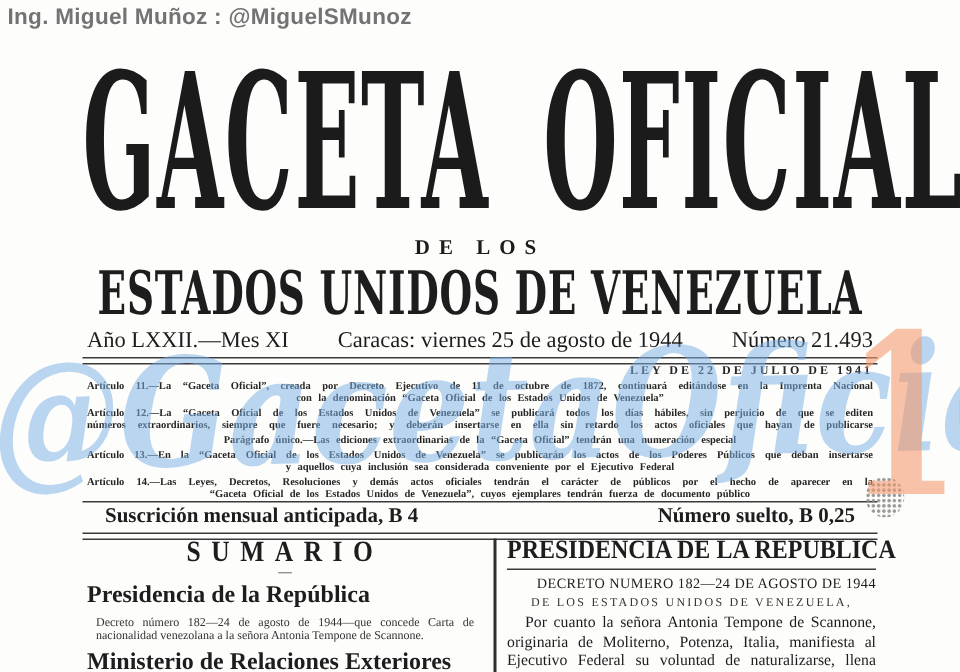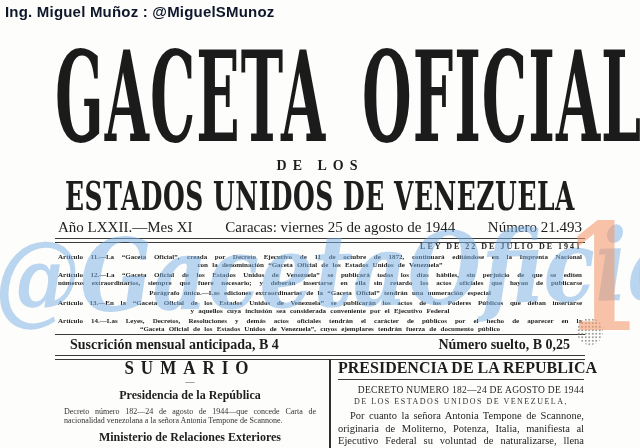--- a/index.html
+++ b/index.html
@@ -1,21 +1,21 @@
 <!DOCTYPE html>
 <html><head>
 <meta charset="utf-8">
 <style>
   html,body{margin:0;padding:0;background:#ffffff;}
   .page{position:relative;width:640px;height:448px;background:#fdfdfc;overflow:hidden;
         font-family:"Liberation Serif", serif;color:#1d1d1d;}
   .abs{position:absolute;}
 
   .credit{top:3px;left:5px;font-family:"Liberation Sans",sans-serif;font-weight:bold;
-          font-size:15px;color:#0f172a;letter-spacing:.2px;}
+          font-size:15px;color:#737373;letter-spacing:.2px;}
 
   .masthead{top:33px;left:55px;width:530px;text-align:center;font-family:"DejaVu Serif",serif;
             font-weight:bold;font-size:57px;line-height:1;letter-spacing:1px;word-spacing:15px;
             transform:scaleY(2.2);transform-origin:top center;white-space:nowrap;color:#1b1b1b;}
   .delos{top:158px;left:55px;width:530px;text-align:center;font-weight:bold;font-size:14px;
          letter-spacing:6px;}
   .country{top:176px;left:55px;width:530px;text-align:center;font-family:"DejaVu Serif",serif;
            font-weight:bold;font-size:25px;line-height:1;transform:scaleY(1.6);
            transform-origin:top center;white-space:nowrap;letter-spacing:.5px;}
 
@@ -36,21 +36,21 @@
 
   .subsc{top:337px;left:70px;width:500px;display:flex;justify-content:space-between;
          font-weight:bold;font-size:14px;}
 
   .coldiv{top:359px;left:329px;width:2px;height:89px;background:#2e2e2e;}
 
   .leftcol{top:358px;left:58px;width:264px;}
   .sumario{text-align:center;font-weight:bold;font-size:17px;letter-spacing:7px;line-height:1.1;
            transform:scaleY(1.15);transform-origin:top center;}
   .sumdiv{text-align:center;font-size:9px;line-height:6px;margin-top:1px;}
-  .sect{text-align:center;font-weight:bold;font-size:12px;margin-top:4px;}
+  .sect{text-align:left;font-weight:bold;font-size:16px;margin-top:4px;}
   .entry{font-size:8px;line-height:9.5px;text-align:justify;margin-top:4px;padding:0 6px;color:#333;}
   .sect2{margin-top:4px;}
 
   .rightcol{top:358px;left:338px;width:246px;}
   .prestitle{text-align:center;font-weight:bold;font-size:16px;line-height:1.15;
              transform:scaleY(1.1);transform-origin:top center;white-space:nowrap;}
   .presrule{border-top:1.2px solid #3a3a3a;margin-top:3px;}
   .decreeh{text-align:right;font-size:9.5px;margin-top:5px;letter-spacing:.3px;white-space:nowrap;}
   .presid{text-align:center;font-weight:bold;font-size:10.5px;letter-spacing:2px;margin-top:2px;}
   .presctry{text-align:center;font-size:8px;letter-spacing:1.5px;margin-top:2px;color:#333;}

